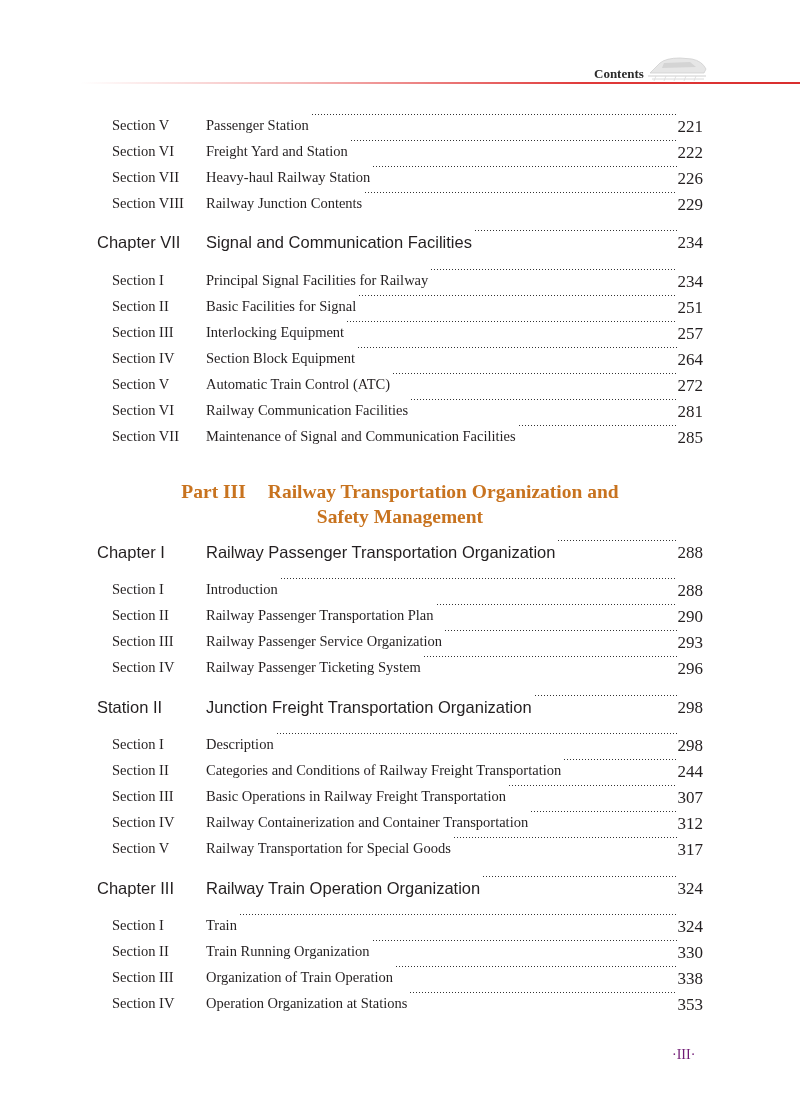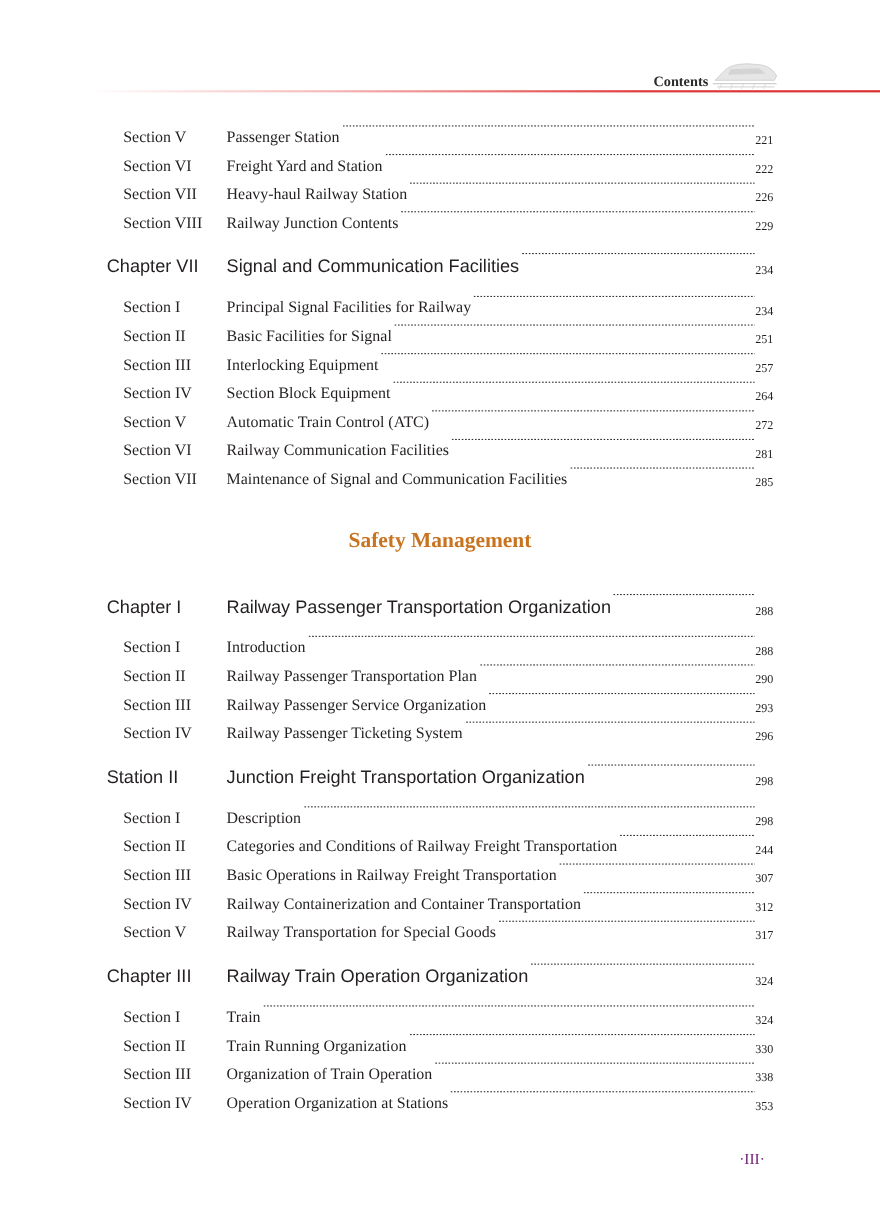--- a/index.html
+++ b/index.html
@@ -7,33 +7,33 @@
     .header-title {
       position: absolute; left: 594px; top: 66px;
       font-family: "Liberation Serif", serif; font-weight: bold; font-size: 13px; color: #2b2b2b;
     }
     .train-icon { position: absolute; left: 646px; top: 55px; width: 62px; height: 28px; }
     .header-line {
       position: absolute; left: 80px; top: 82px; width: 720px; height: 2px;
       background: linear-gradient(to right, rgba(226,56,56,0) 0%, rgba(226,56,56,0.35) 30%, #e03a3a 70%, #d92e2e 100%);
     }
     .toc { position: absolute; left: 0; top: 0; width: 800px; }
-    .row { position: absolute; display: flex; align-items: flex-end; white-space: nowrap; }
+    .row { position: absolute; display: flex; align-items: flex-start; white-space: nowrap; }
     .sec { left: 112px; width: 591px; font-family: "Liberation Serif", serif; font-size: 14.5px; }
     .sec .lbl { width: 94px; flex: none; }
     .chap { left: 97px; width: 606px; font-family: "Liberation Sans", sans-serif; font-size: 16.5px; }
     .chap .lbl { width: 109px; flex: none; }
     .title { flex: none; }
     .leader {
       flex: 1 1 auto; margin: 0 1px 0 2px; height: 1px;
       background-image: radial-gradient(circle, #333 0.8px, transparent 0.9px);
       background-size: 3px 2px; background-repeat: repeat-x; background-position: left center;
       align-self: baseline; position: relative; top: -3px;
     }
-    .page { flex: none; font-family: "Liberation Serif", serif; font-size: 11px; }
+    .page { flex: none; font-family: "Liberation Serif", serif; font-size: 17px; }
     .part {
       position: absolute; left: 0; width: 800px; text-align: center;
       font-family: "Liberation Serif", serif; font-weight: bold; font-size: 19.5px; color: #c8731f; line-height: 25px;
     }
     .part .pl { margin-right: 22px; }
     .footer {
       position: absolute; left: 672px; top: 1047px;
       font-family: "Liberation Serif", serif; font-size: 14px; color: #701a75;
     }
   </style>
@@ -126,20 +126,21 @@
     <span class="page">281</span>
   </div>
   <div class="row sec" style="top:428px">
     <span class="lbl">Section VII</span>
     <span class="title">Maintenance of Signal and Communication Facilities</span>
     <span class="leader"></span>
     <span class="page">285</span>
   </div>
 
   <div class="part" style="top:479px">
+    <div><span class="pl">Part III</span><span>Railway Transportation Organization and</span></div>
     <div>Safety Management</div>
   </div>
 
   <div class="row chap" style="top:543px">
     <span class="lbl">Chapter I</span>
     <span class="title">Railway Passenger Transportation Organization</span>
     <span class="leader"></span>
     <span class="page">288</span>
   </div>
   <div class="row sec" style="top:581px">

